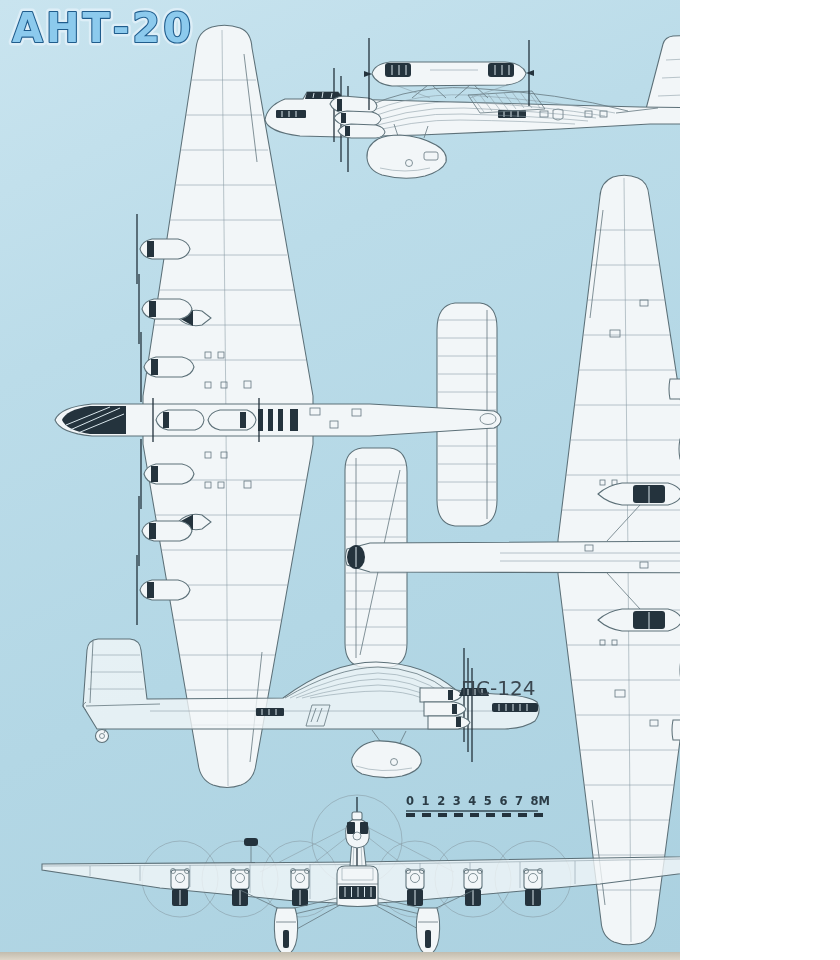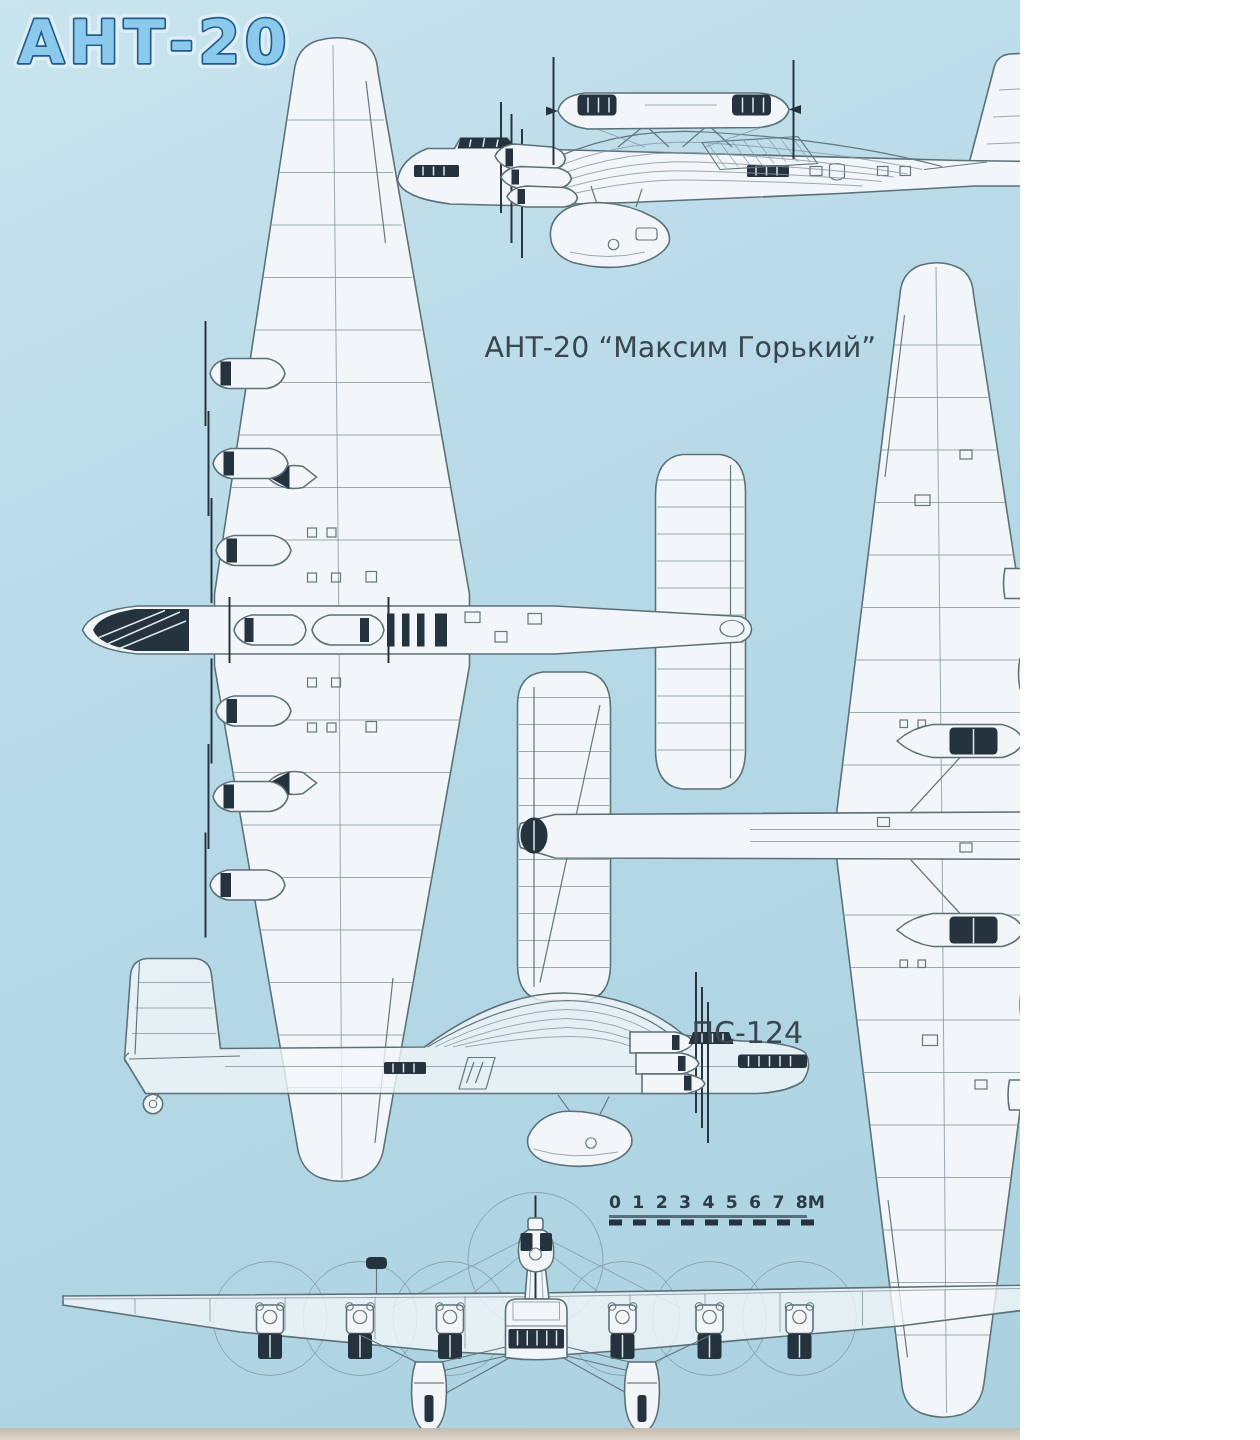--- a/index.html
+++ b/index.html
@@ -338,21 +338,20 @@
           <path class="l" d="M418,922 L438,922"></path>
       </g>
     </g>
 
     <g>
       <text class="title-halo" x="12" y="42">АНТ-20</text>
       <text class="title-main" x="12" y="42">АНТ-20</text>
     </g>
   </svg>
 
-  <div class="caption caption-main">АНТ-20 “Максим Горький”</div>
   <div class="caption caption-variant">ПС-124</div>
 
   <div class="scalebar">
     <div class="ticks">
       <span>0</span>
       <span>1</span>
       <span>2</span>
       <span>3</span>
       <span>4</span>
       <span>5</span>

